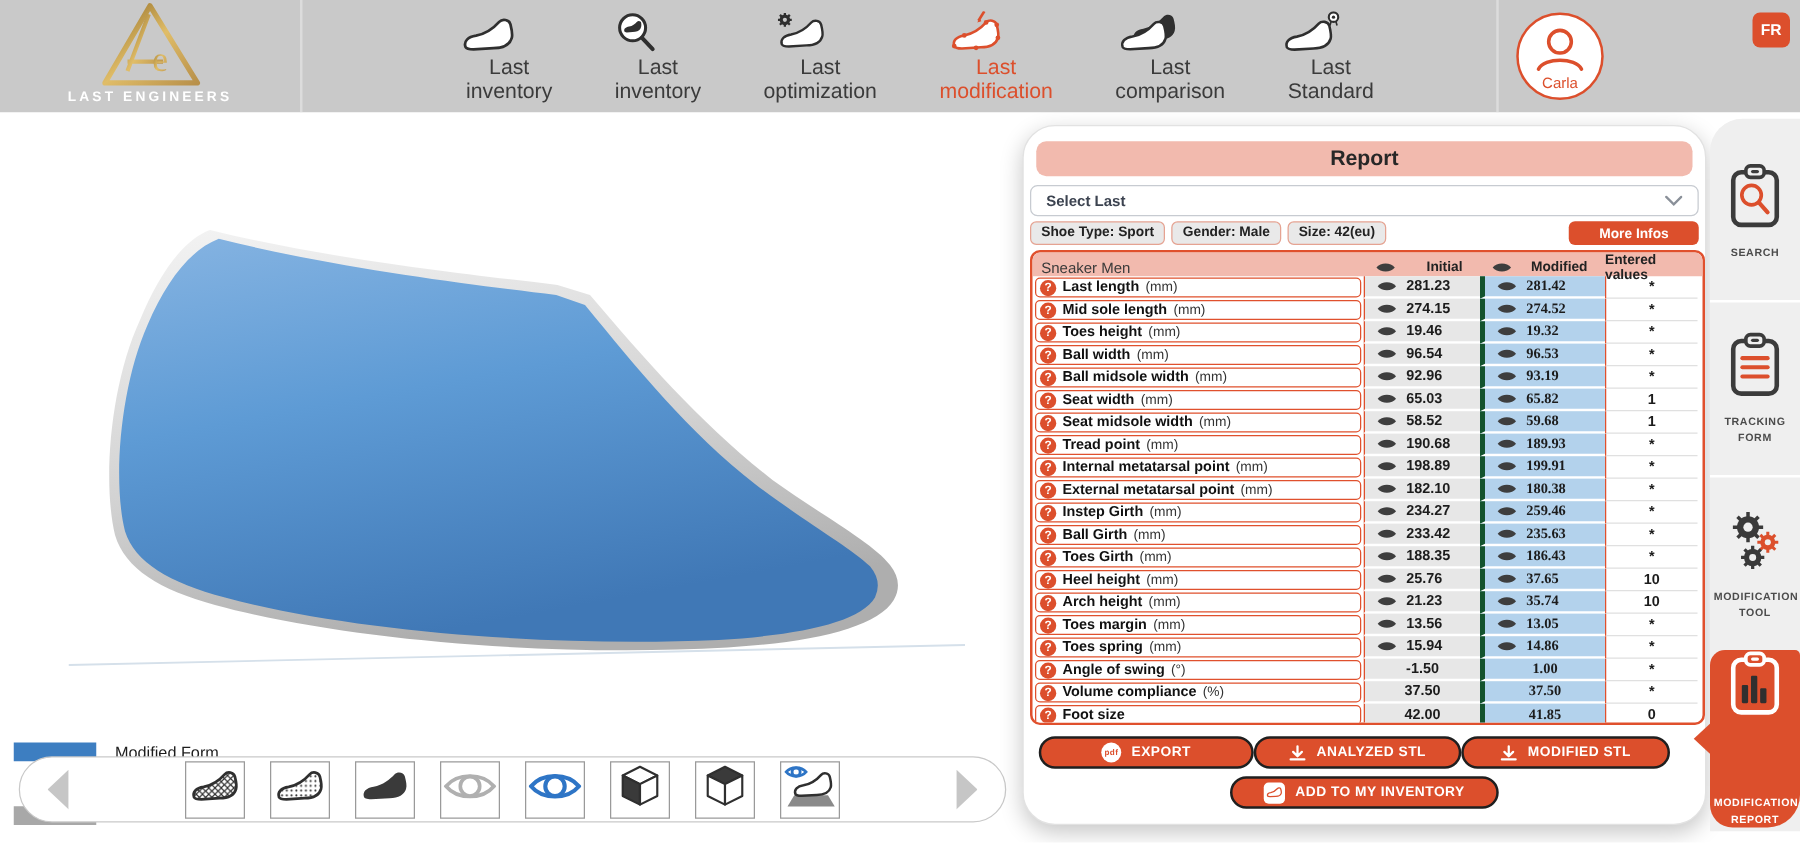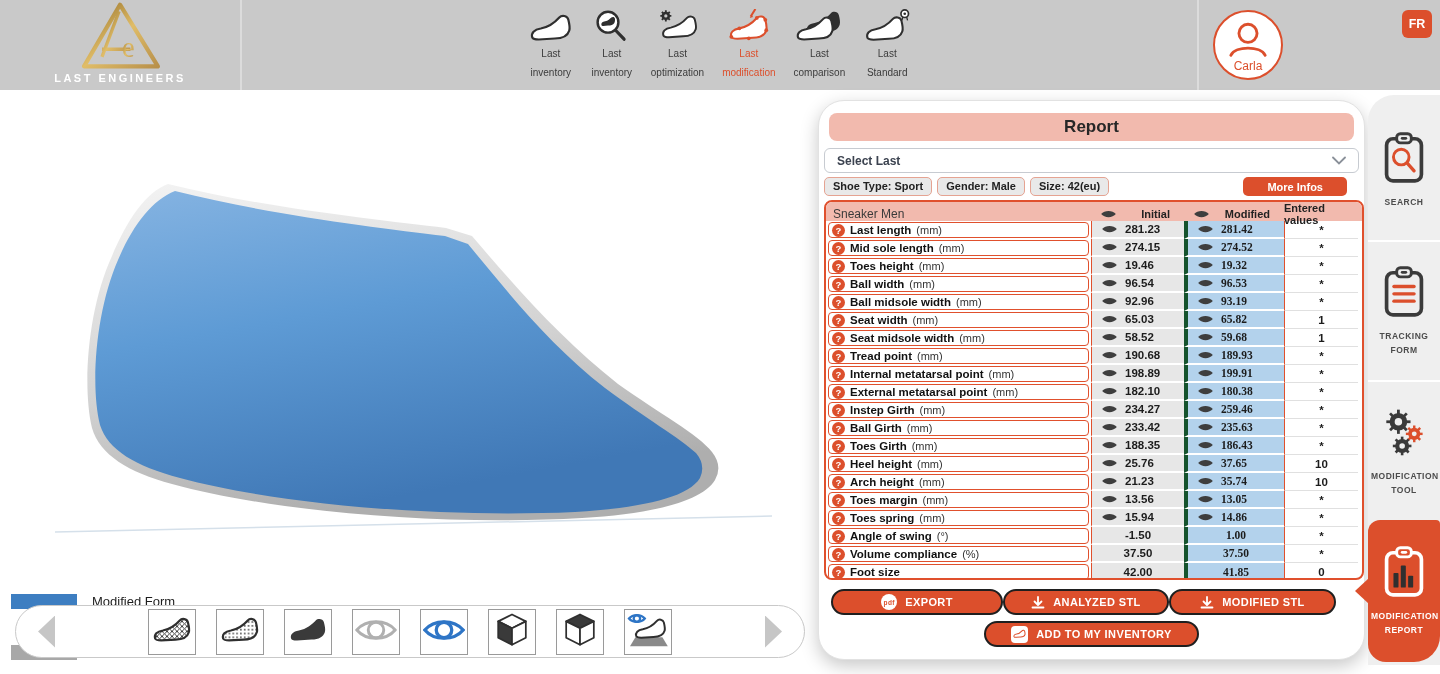--- a/index.html
+++ b/index.html
@@ -18,21 +18,21 @@
     display:flex; flex-direction:column; align-items:center; justify-content:flex-start; cursor:pointer;}
   .brand{position:absolute; bottom:6px; width:100%; text-align:center; color:#fff;
     font-size:11px; font-weight:700; letter-spacing:2.5px;}
   .hdivider{position:absolute; top:0; bottom:0; width:2px; background:#dcdcdc;}
   .d1{left:240px;} .d2{left:1197px;}
   nav{position:absolute; left:50%; top:0; transform:translateX(-50%); height:90px;
     display:flex; align-items:center; gap:10px;}
   .nav-item{display:flex; flex-direction:column; align-items:center; gap:2px;
     padding:0 4px; cursor:pointer; color:#3b3b3b;}
   .nav-item .nav-icon{height:34px; display:flex; align-items:flex-end;}
-  .nav-item .nav-lbl{font-size:10px; line-height:17px; text-align:center;}
+  .nav-item .nav-lbl{font-size:17px; line-height:17px; text-align:center;margin-left:32px;}
   .nav-item.active{color:var(--accent);}
   .avatar{position:absolute; left:1213px; top:10px; width:70px; height:70px; border-radius:50%;
     background:#fff; border:2px solid var(--accent); display:flex; align-items:center;
     justify-content:center; cursor:pointer;}
   .avatar svg{margin-top:-8px;}
   .avatar-name{position:absolute; bottom:5px; width:100%; text-align:center;
     color:var(--accent); font-size:12px;}
   .lang{position:absolute; left:1402px; top:10px; width:30px; height:28px; border:none;
     background:var(--accent); color:#fff; font-weight:700; font-size:12.5px; border-radius:6px;
     cursor:pointer; font-family:inherit;}
@@ -57,21 +57,21 @@
 
   
   .report{position:absolute; left:818px; top:10px; width:547px; height:560px; background:#fff;
     border:1px solid #e2e2e2; border-radius:26px; box-shadow:0 6px 18px rgba(0,0,0,.22); z-index:3;}
   .rtitle{position:absolute; left:10px; right:10px; top:12px; height:28px; background:var(--pink);
     border-radius:8px; text-align:center; line-height:28px; font-size:17px; font-weight:700; color:#272727;}
   .rselect{position:absolute; left:5px; right:5px; top:47px; height:25px; background:#fff;
     border:1px solid #c7cbd1; border-radius:6px; display:flex; align-items:center;
     padding:0 12px; font-size:12px; font-weight:700; color:#3c4350; cursor:pointer;}
   .rselect .chev{margin-left:auto; display:flex;}
-  .rbadges{position:absolute; left:5px; right:17px; top:76px; height:19px; display:flex; gap:5px;}
+  .rbadges{position:absolute; left:5px; right:5px; top:76px; height:19px; display:flex; gap:5px;}
   .rbadge{background:#e9e9e9; border:1px solid #e5a392; border-radius:5px; font-size:11px;
     font-weight:700; color:#222; padding:0 8px; line-height:17px;}
   .more-infos{margin-left:auto; background:var(--accent); color:#fff; border:none; border-radius:5px;
     font-size:11px; font-weight:700; padding:0 24px; cursor:pointer; font-family:inherit;}
 
   .rtable{position:absolute; left:5px; top:99px; width:540px; height:380px;
     border:2px solid var(--table-red); border-radius:8px; overflow:hidden; background:#fff;}
   .trow{display:grid; grid-template-columns:265px 93px 100px 74px; height:18px;}
   .trow.thead{height:19px; background:var(--pink);}
   .thead .tmodel{display:flex; align-items:center; padding-left:7px; font-size:12px; color:#3a3a3a;}
@@ -107,21 +107,21 @@
     display:flex; align-items:center; justify-content:center;}
 
   
   .sidebar{position:absolute; left:1368px; top:5px; width:72px; height:570px;
     background:var(--sidebar-gray); border-radius:26px 0 0 0; z-index:5; padding-top:5px;}
   .side-item{height:140px; display:flex; flex-direction:column; align-items:center;
     justify-content:center; gap:7px; cursor:pointer; position:relative;}
   .side-item + .side-item{border-top:2px solid #fff;}
   .side-label{width:66px; text-align:center; font-size:8.5px; font-weight:700;
     letter-spacing:.5px; color:#4c4c4c; line-height:1.55;}
-  .side-item.active{background:var(--accent); border-top:none; border-radius:12px 4px 26px 18px; height:142px;}
+  .side-item.active{background:var(--accent); border-top:none; border-radius:12px 4px 26px 18px; height:142px;justify-content:space-between;}
   .side-item.active .side-label{color:#fff;}
   .side-item.active::before{content:''; position:absolute; left:-13px; top:50%; margin-top:-13px;
     border-top:13px solid transparent; border-bottom:13px solid transparent;
     border-right:14px solid var(--accent);}
 </style>
 </head>
 <body>
 
 <div class="app">
 

